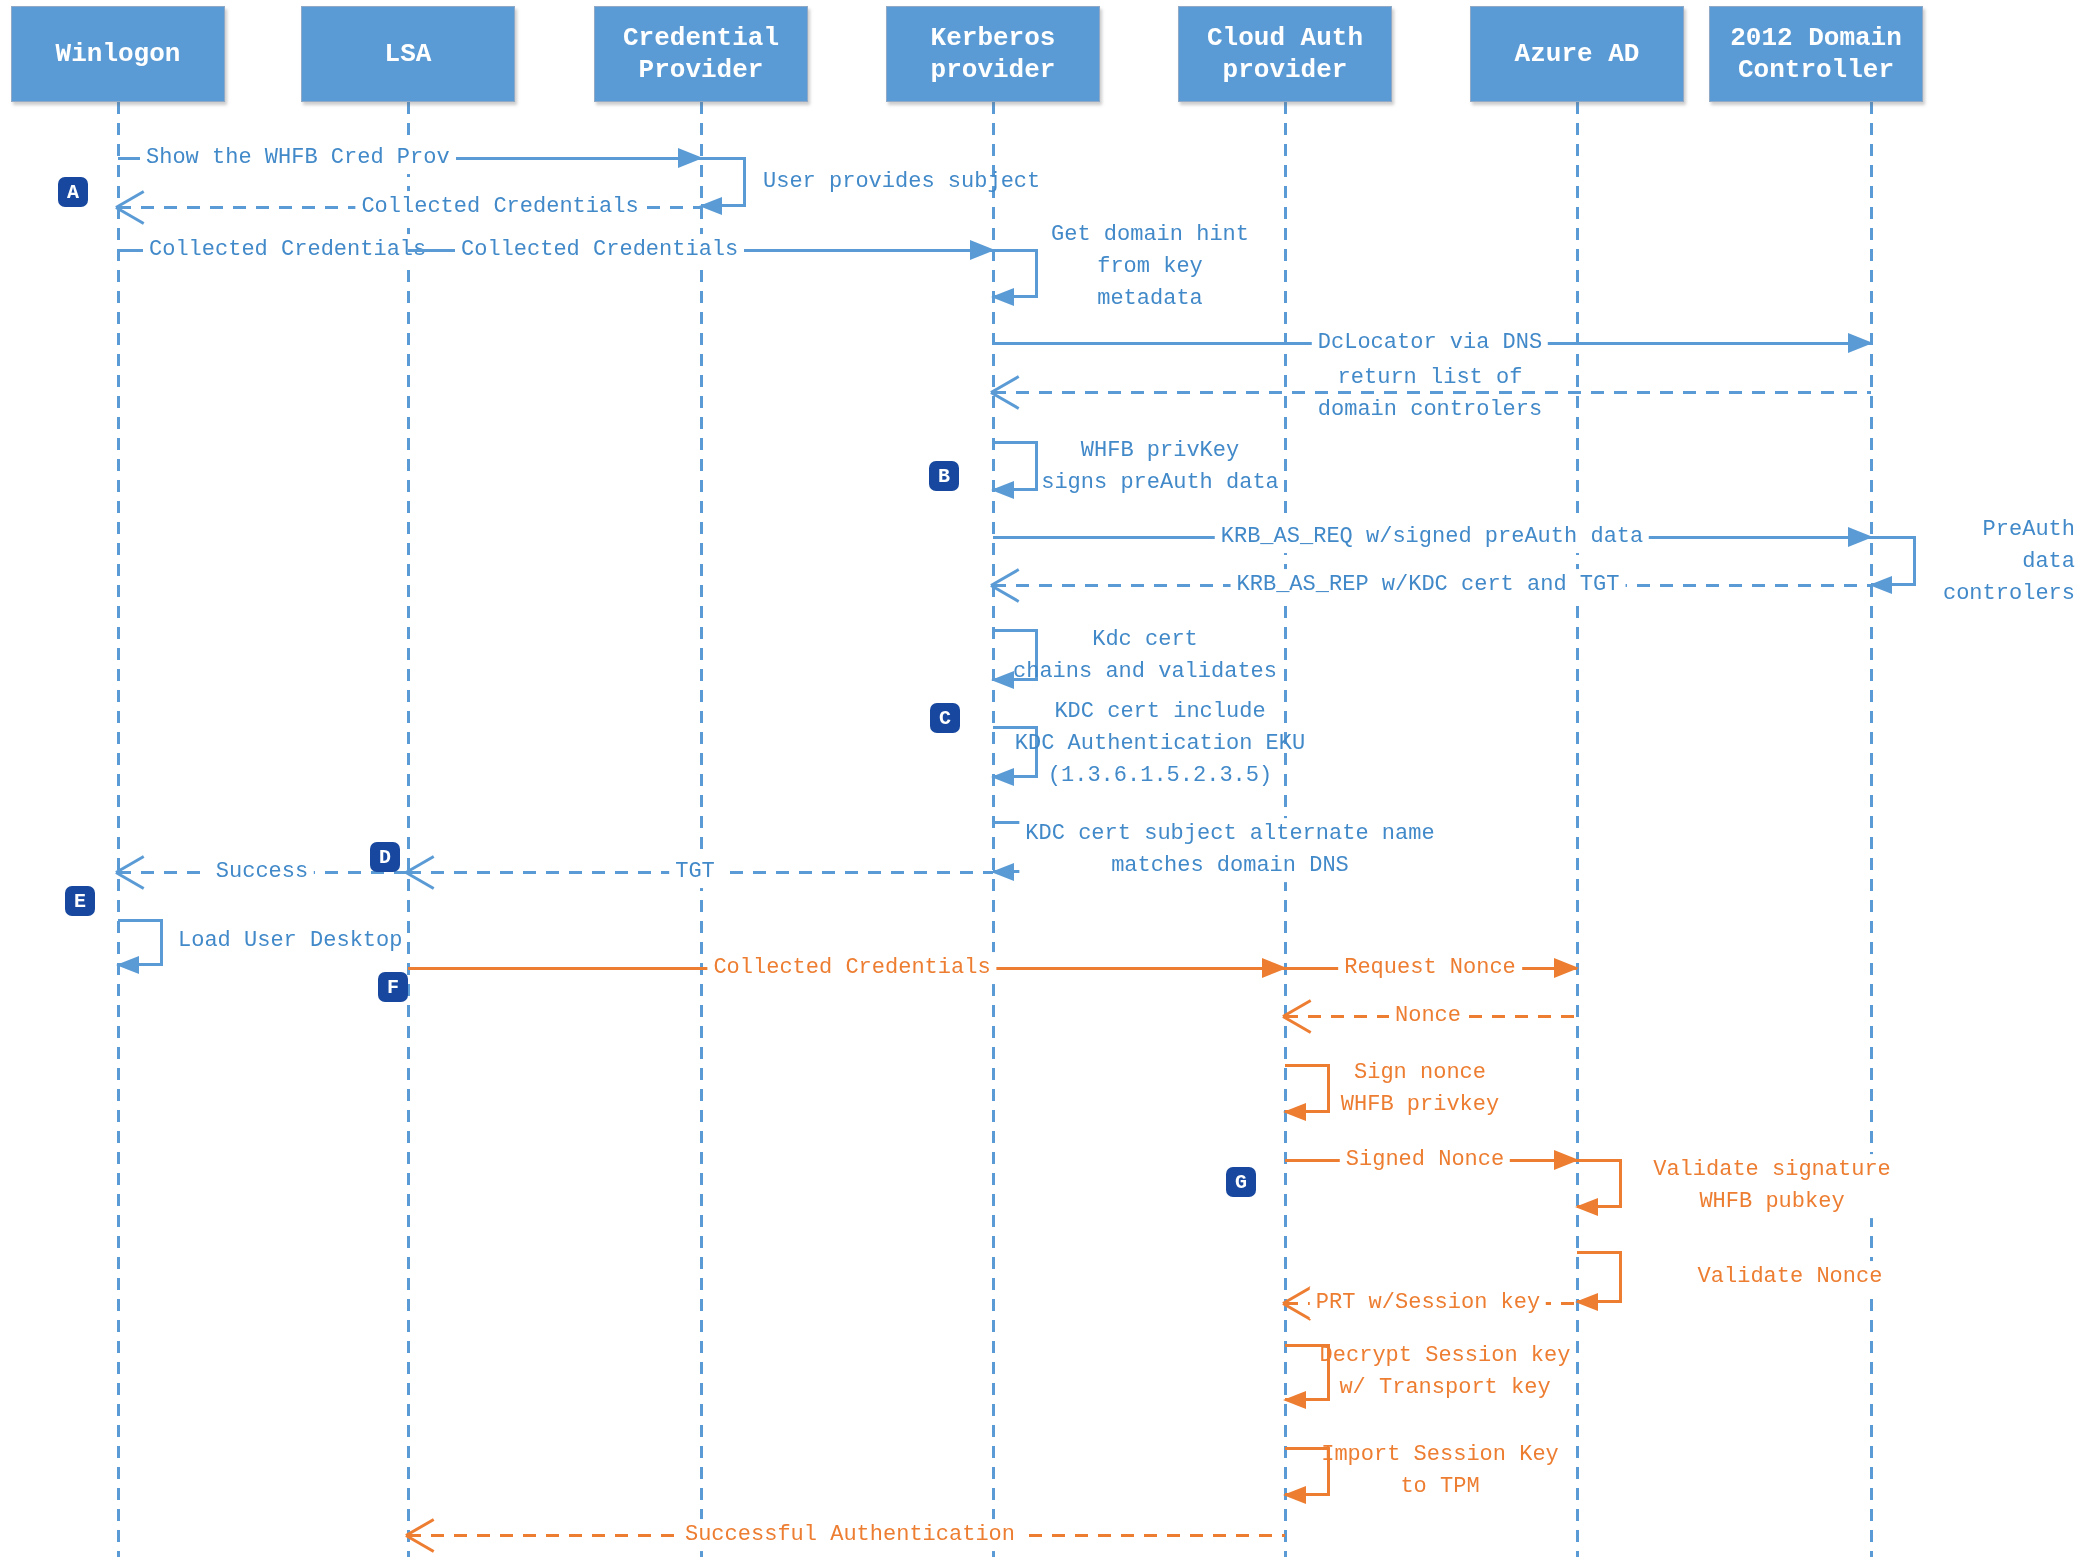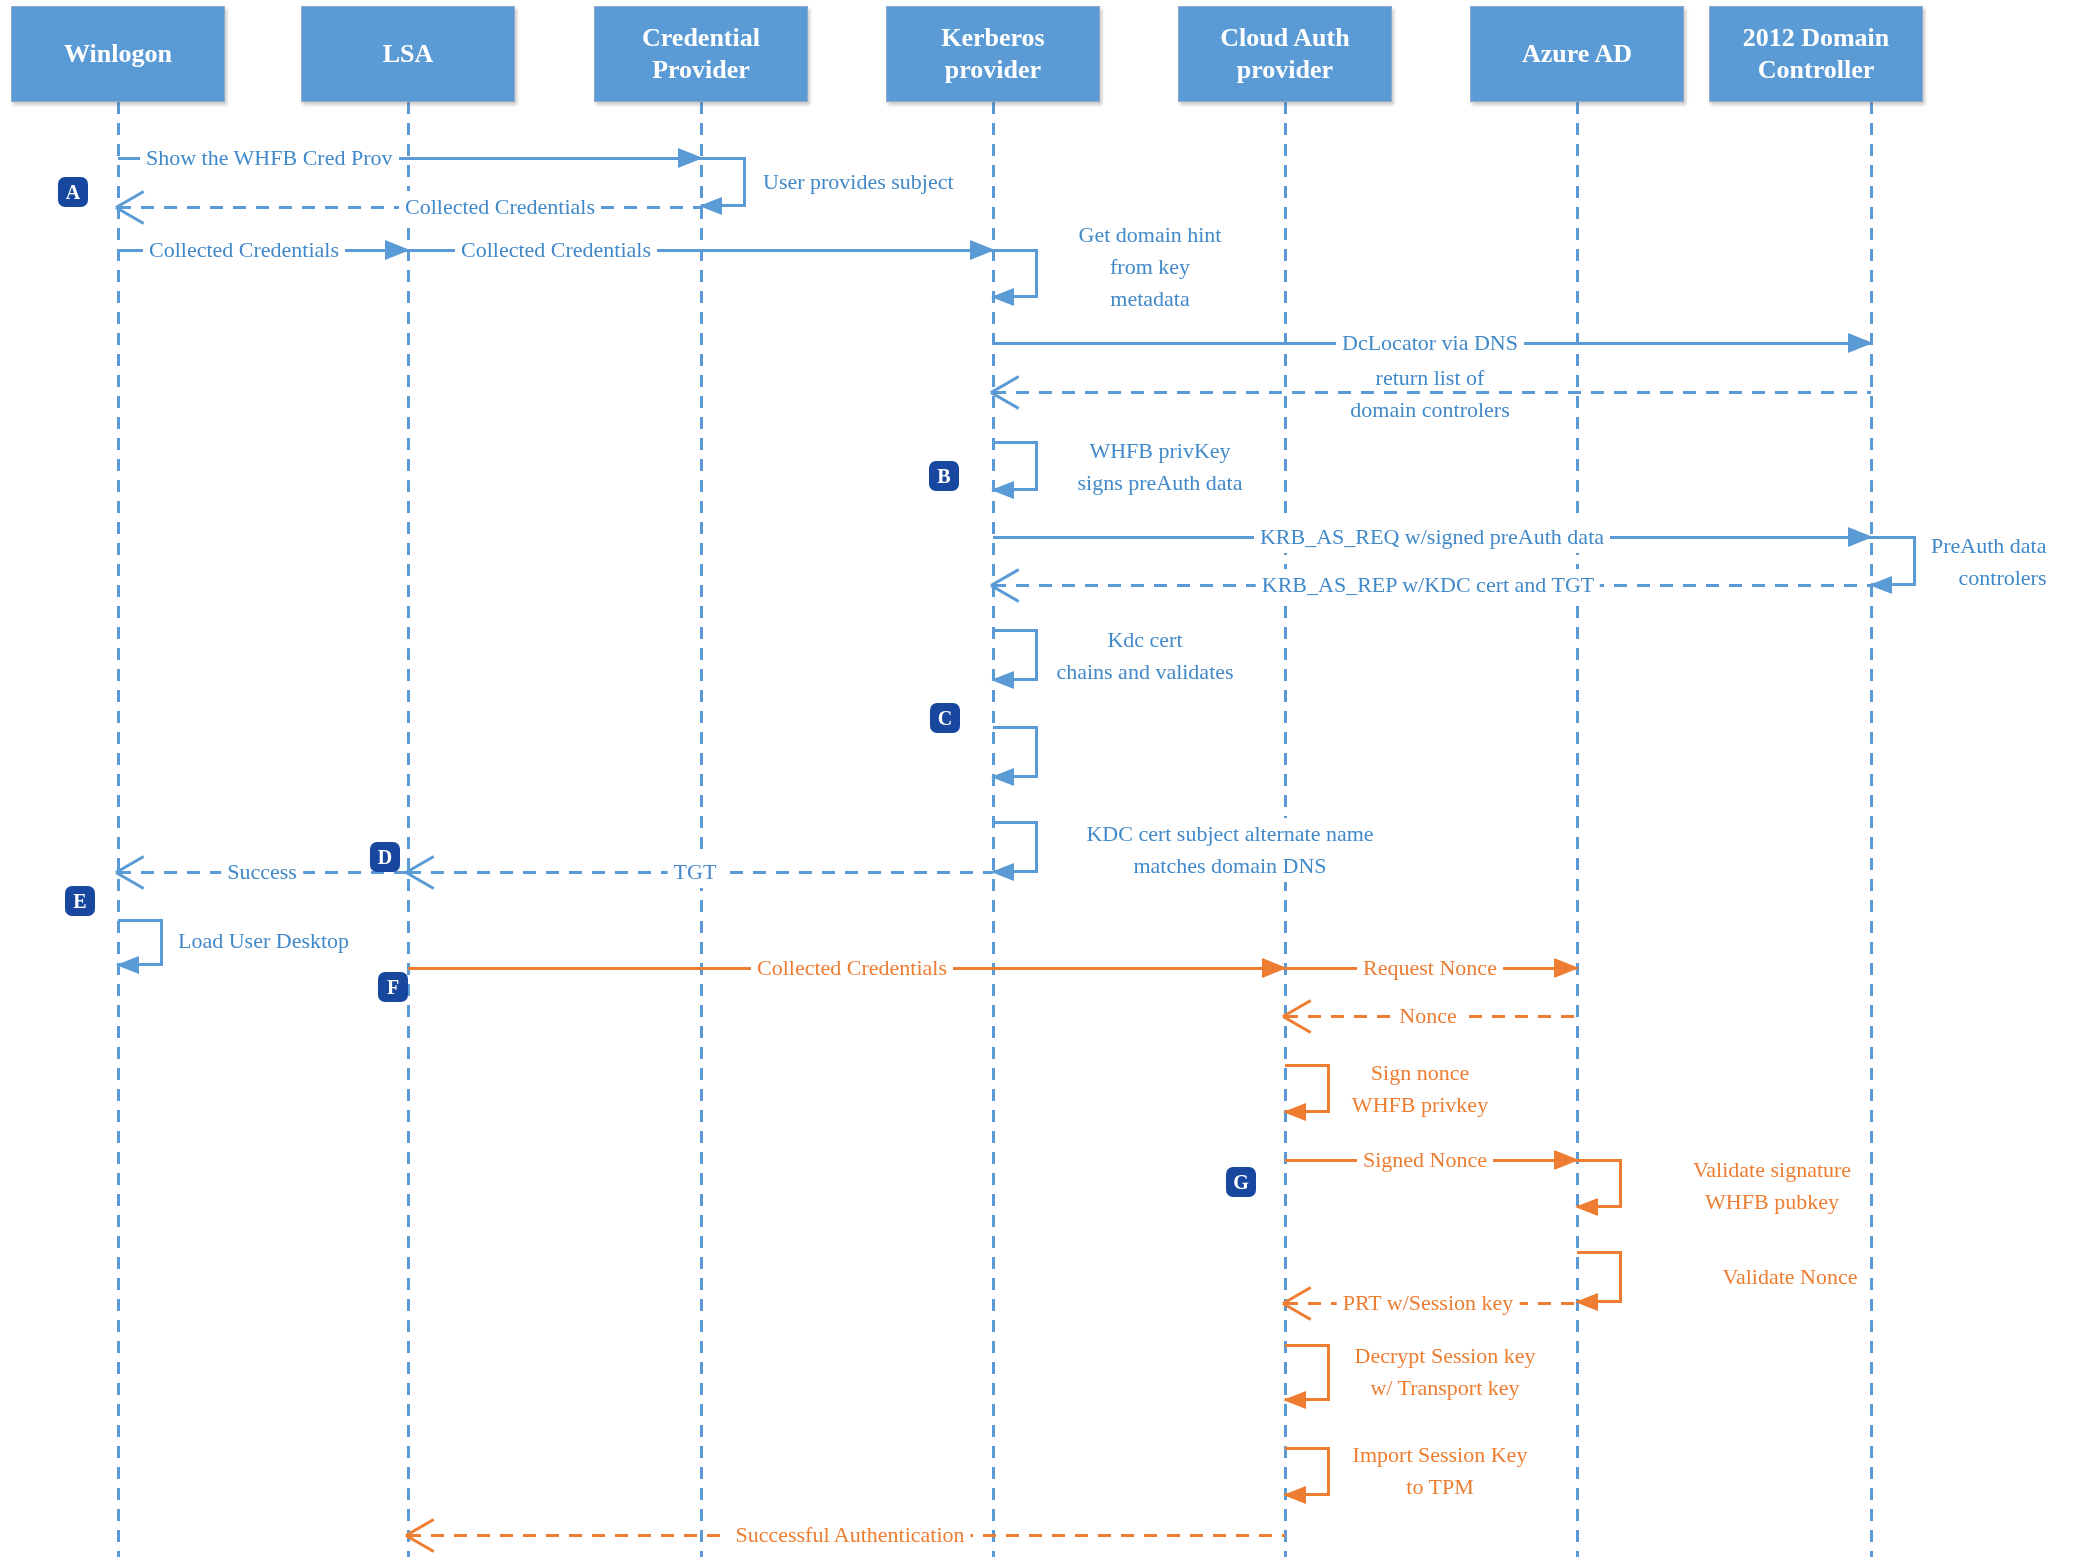--- a/index.html
+++ b/index.html
@@ -1,17 +1,17 @@
 <!DOCTYPE html>
 <html><head>
 <meta charset="utf-8">
 <style>
   html,body{margin:0;padding:0;background:#fff;}
   #canvas{position:relative;width:2081px;height:1565px;background:#fff;overflow:hidden;
-          font-family:Liberation Serif, serif;border-radius:23px;}
+          font-family:Liberation Mono, monospace;border-radius:23px;}
 
   
   .actor{position:absolute;top:6px;height:96px;width:214px;background:#5B9BD5;color:#fff;
          font-weight:bold;font-size:26px;line-height:1.25;display:flex;align-items:center;
          justify-content:center;text-align:center;white-space:pre-line;
          border:1px solid #8FA9C6;box-shadow:2px 3px 3px rgba(110,110,110,.35);box-sizing:border-box;}
 
   
   .lifeline{position:absolute;top:102px;height:1455px;width:3px;
             background:repeating-linear-gradient(to bottom,#5B9BD5 0 12px,transparent 12px 21px);}
@@ -150,20 +150,23 @@
 
   <div class="loop" style="left:993px;top:629px;height:52px">
       <span class="loop-head"></span>
     </div>
   <div class="lbl nobg" style="left:1145px;top:656px">Kdc cert
 chains and validates</div>
 
   <div class="loop" style="left:993px;top:726px;height:52px">
       <span class="loop-head"></span>
     </div>
+  <div class="lbl nobg" style="left:1160px;top:744px">KDC cert include
+KDC Authentication EKU
+(1.3.6.1.5.2.3.5)</div>
   <div class="badge" style="left:930px;top:703px">C</div>
 
   <div class="loop" style="left:993px;top:821px;height:52px">
       <span class="loop-head"></span>
     </div>
   <div class="lbl" style="left:1230px;top:850px">KDC cert subject alternate name
 matches domain DNS</div>
 
   <div class="hline dash" style="left:408px;top:871px;width:585px">
       <span class="chev"></span>

